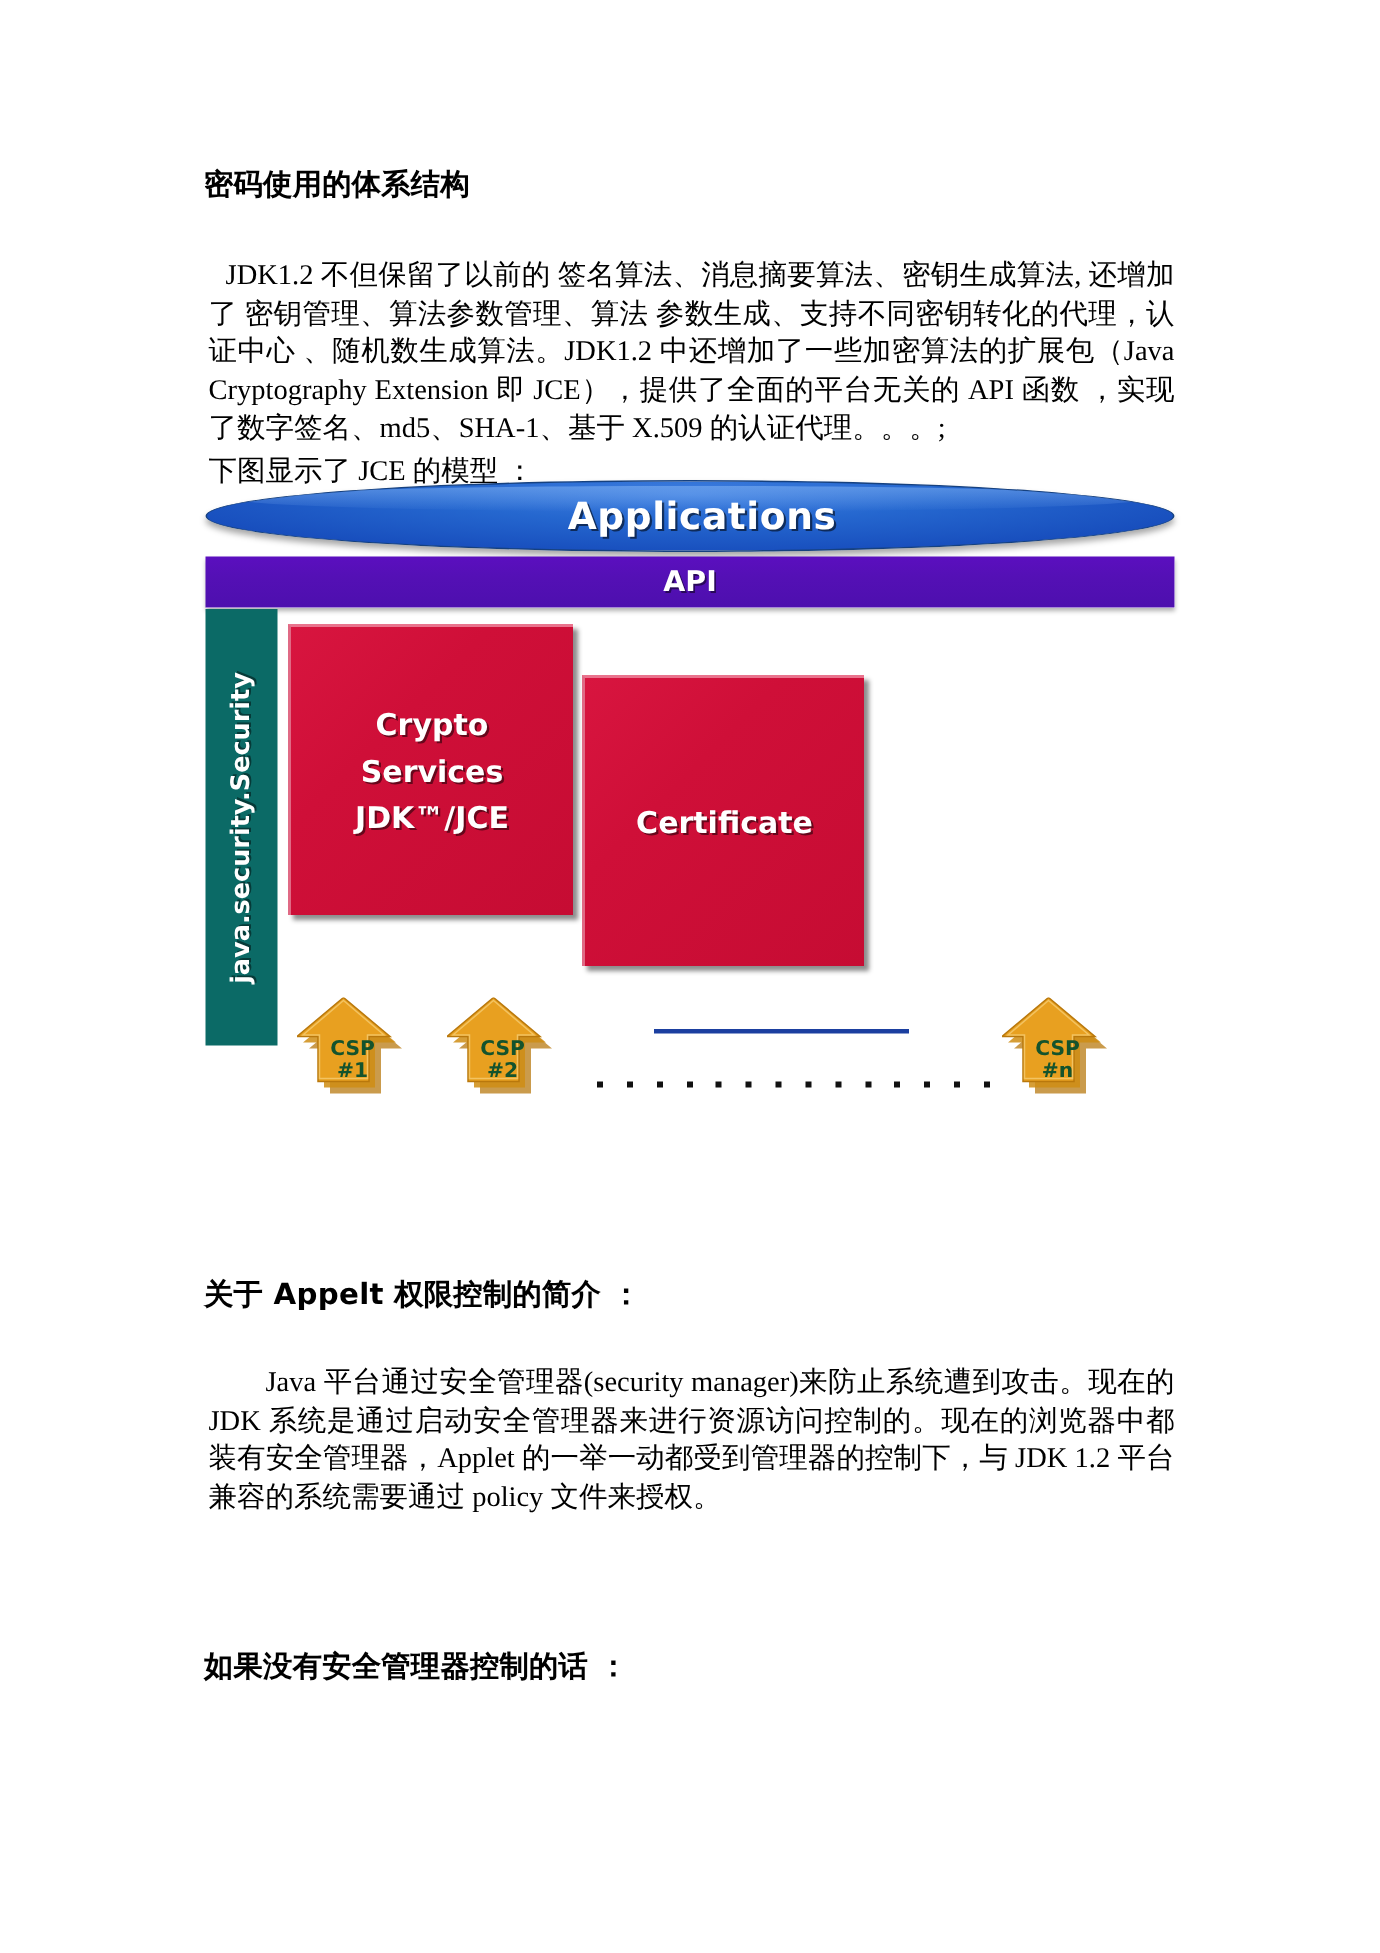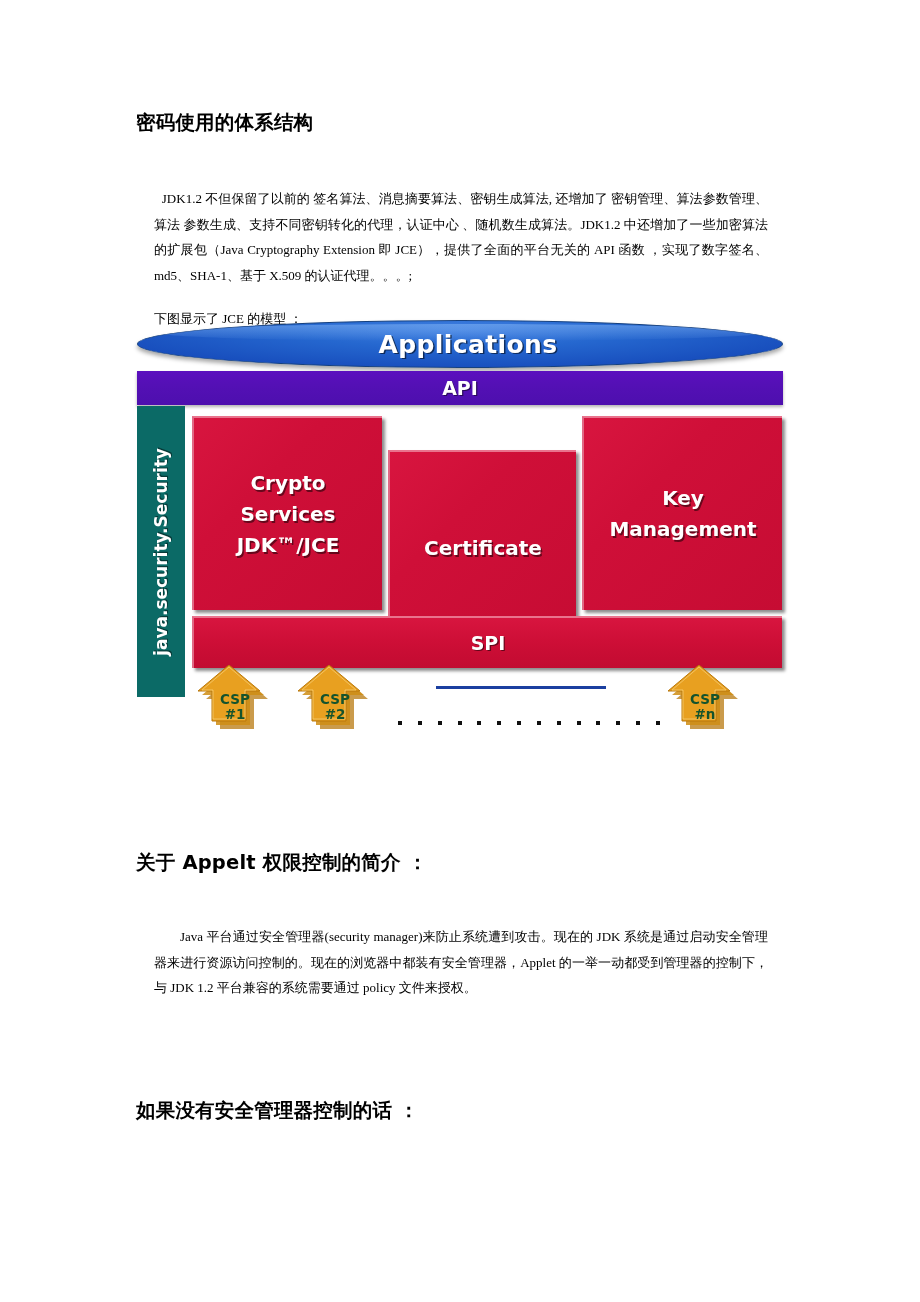--- a/index.html
+++ b/index.html
@@ -31,22 +31,22 @@
     margin: 0;
     letter-spacing: 0.2px;
     color: #000;
   }
   .h-top { position: absolute; top: 112px; left: 136px; }
   .h-mid { position: absolute; top: 852px; left: 136px; font-size: 21px; text-align: right; }
   .h-bot { position: absolute; top: 1100px; left: 136px; font-size: 19.5px; }
 
   
   p.body {
-    margin: 18px;
-    font-size: 13px;
+    margin: 3px;
+    font-size: 19px;
     line-height: 25.5px;
     text-align: justify;
     text-justify: inter-ideograph;
     font-family: "Liberation Serif", "DejaVu Serif", serif;
   }
   .para-1 { position: absolute; top: 168px; left: 136px; width: 650px; }
   .para-2 { position: absolute; top: 906px; left: 136px; width: 650px; }
   .para-3 { position: absolute; top: 1168px; left: 136px; width: 650px; }
   .indent { text-indent: 2em; display: block; }
   .indent-sm { text-indent: 0.6em; display: block; }
@@ -291,30 +291,21 @@
         <span>JDK™/JCE</span>
       </div>
     </div>
 
     <div class="red-box box-cert">
       <div class="box-text">
         <span>Certificate</span>
       </div>
     </div>
 
-    <div class="red-box box-key">
-      <div class="box-text">
-        <span>Key</span><br>
-        <span>Management</span>
-      </div>
-    </div>
-
-    <div class="spi-bar">
-      <div class="spi-label">SPI</div>
-    </div>
+
 
     <div class="blue-strip"></div>
 
     <div class="csp csp1">
       <svg class="arrow" viewBox="0 0 74 70" xmlns="http://www.w3.org/2000/svg">
         <g transform="translate(8,8)">
           <polygon points="31,0 62,26 48,26 48,56 14,56 14,26 0,26" fill="#b87a10" opacity="0.75"></polygon>
         </g>
         <g transform="translate(4,4)">
           <polygon points="31,0 62,26 48,26 48,56 14,56 14,26 0,26" fill="#cf8d14" opacity="0.85"></polygon>

